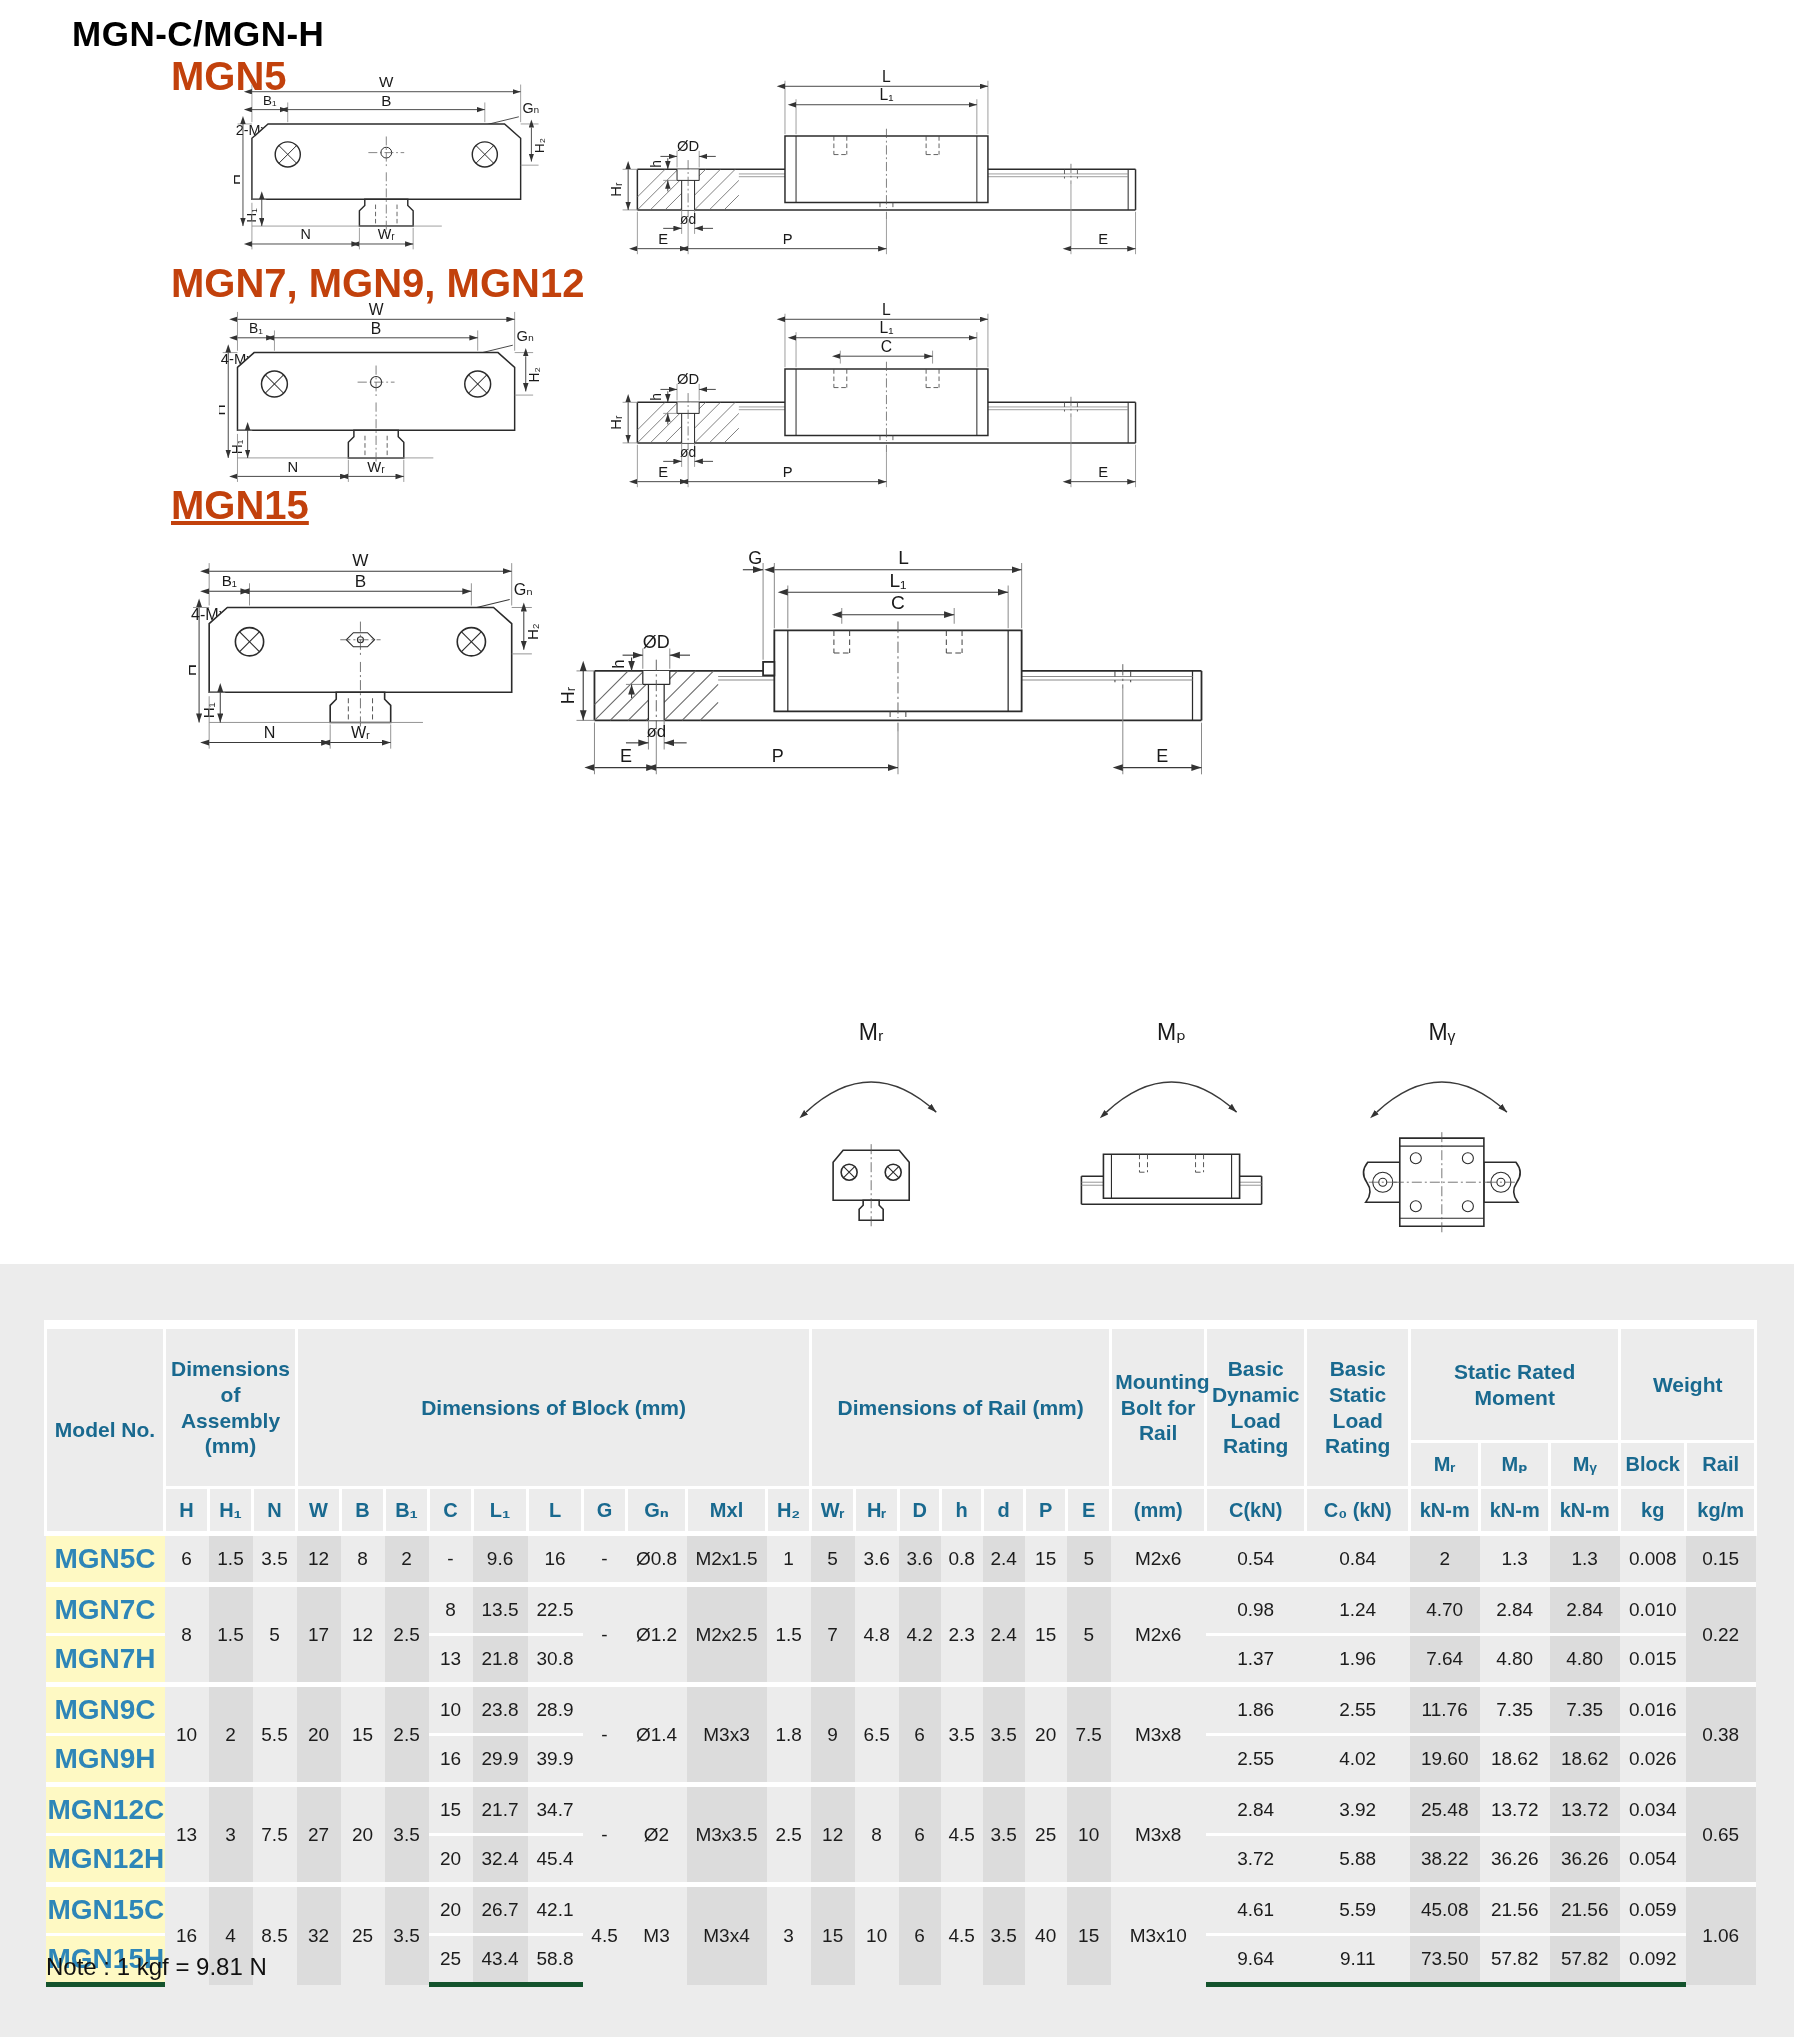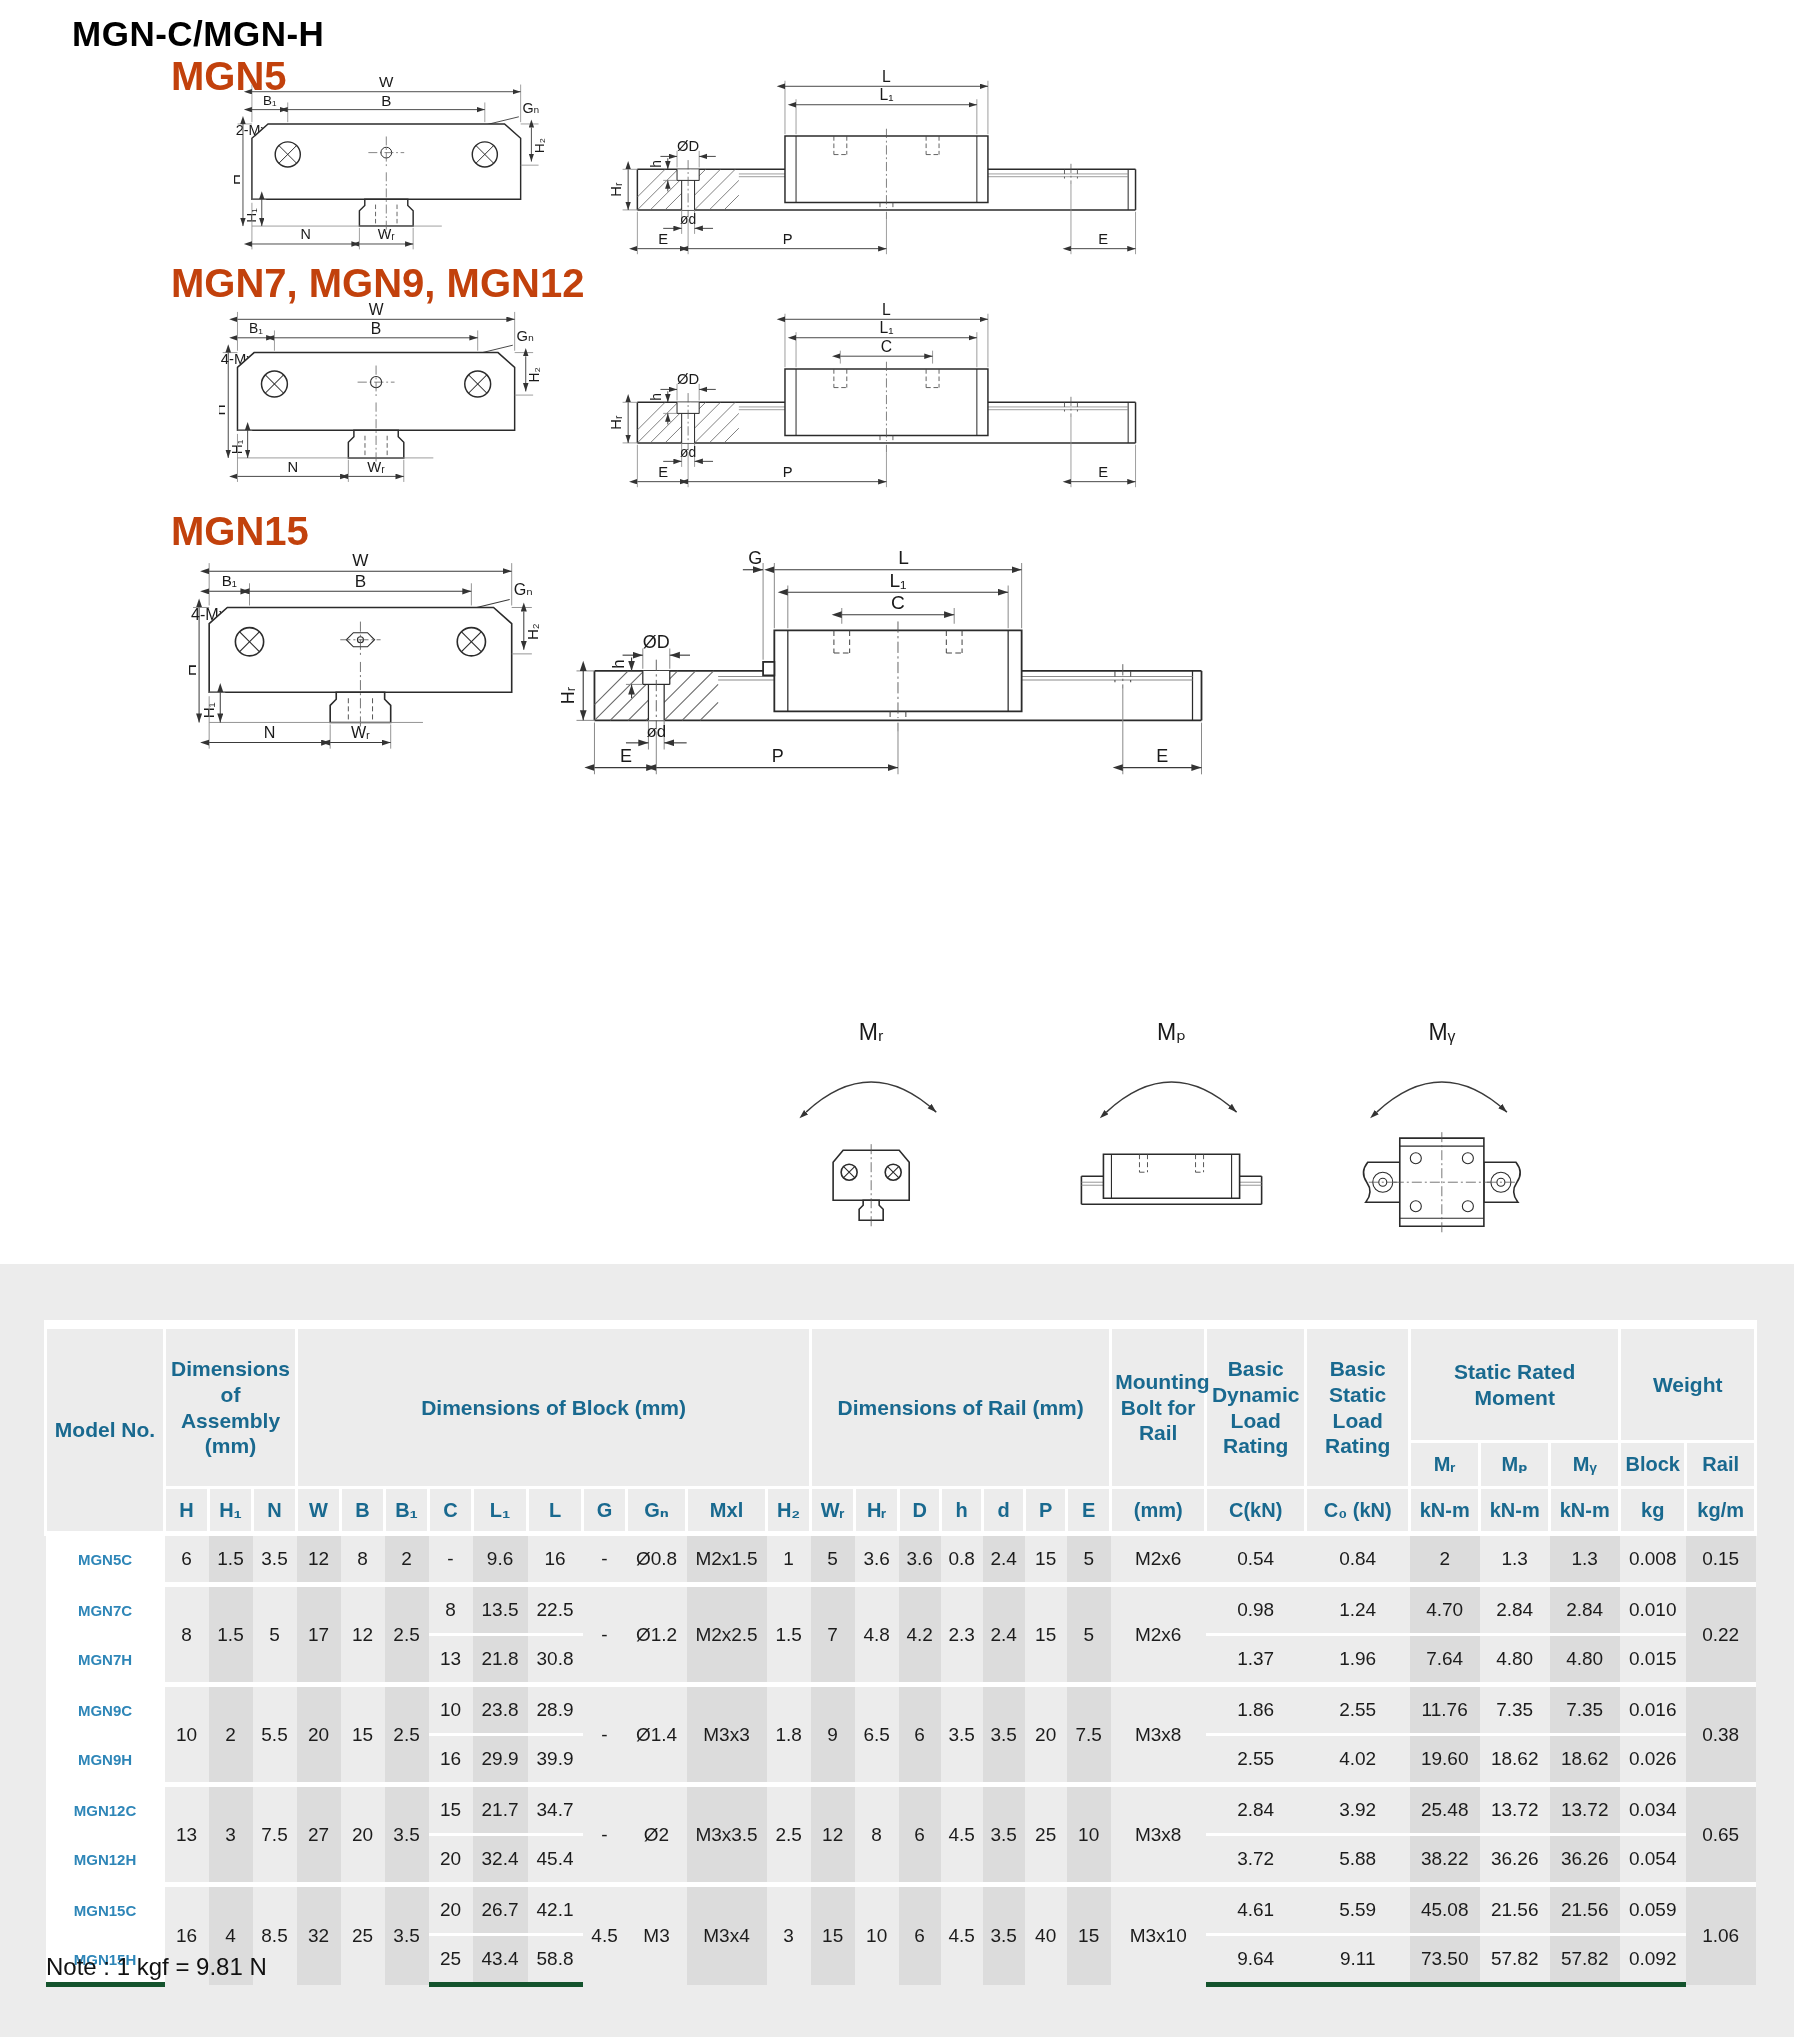--- a/index.html
+++ b/index.html
@@ -21,21 +21,21 @@
   .ht{stroke:#666;stroke-width:.9;}
   .panel{position:absolute;left:0;top:1264px;width:1795px;height:774px;background:#ececec;}
   table.spec{border-collapse:collapse;table-layout:fixed;width:1703px;position:absolute;left:44px;top:56px;border-top:9px solid #fff;}
   table.spec th{background:#ececec;border:3px solid #fff;color:#19698f;font-weight:bold;font-size:21px;line-height:1.22;padding:2px 3px;text-align:center;vertical-align:middle;}
   table.spec thead tr:nth-child(1){height:117px;}
   table.spec thead tr:nth-child(2){height:46px;}
   table.spec thead tr:nth-child(3){height:46px;}
   table.spec thead tr:nth-child(2) th,table.spec thead tr:nth-child(3) th{font-size:20px;}
   table.spec td{background:#ececec;color:#1c1c1c;font-size:19px;text-align:center;vertical-align:middle;padding:0 2px;height:46px;}
   table.spec td.dk{background:#dcdcdc;}
-  table.spec td.model{color:#2e86b8;font-weight:bold;font-size:15px;background:#ffffff;}
+  table.spec td.model{color:#2e86b8;font-weight:bold;font-size:28px;background:#fef9c3;}
   table.spec tr.gs td{border-top:5px solid #fff;}
   table.spec tr.ps td{border-top:3px solid #fff;}
   table.spec tbody tr:last-child td{border-bottom:5px solid #14532d;}
   .note{position:absolute;left:46px;top:689px;font-size:24px;color:#111;}
 </style>
 </head>
 <body>
 
 <svg width="0" height="0" style="position:absolute">
   <defs>
@@ -349,21 +349,21 @@
       <line class="dsh" x1="523" y1="106" x2="523" y2="116"></line>
         <line class="dsh" x1="537" y1="106" x2="537" y2="116"></line>
       <line class="cl" x1="530" y1="100" x2="530" y2="122"></line>
       <line class="xl" x1="530" y1="122" x2="530" y2="198"></line>
         <line class="xl" x1="600" y1="152" x2="600" y2="198"></line>
       <line class="dl" x1="530" y1="192" x2="600" y2="192" marker-start="url(#as)" marker-end="url(#ae)"></line>
       <text class="md" x="565" y="187" text-anchor="middle">E</text>
     </g>
   </svg>
 
-  <div class="sec-head" style="left:171px;top:509px;">MGN15</div>
+  <div class="sec-head" style="left:171px;top:483px;text-decoration:underline;">MGN15</div>
 
   <svg class="draw" style="left:189px;top:549px;" width="358" viewBox="0 -8 355 213">
     <g>
       <line class="xl" x1="20" y1="6" x2="20" y2="48"></line>
         <line class="xl" x1="320" y1="6" x2="320" y2="48"></line>
       <line class="xl" x1="60" y1="26" x2="60" y2="48"></line>
         <line class="xl" x1="280" y1="26" x2="280" y2="48"></line>
       <line class="dl" x1="20" y1="14" x2="320" y2="14" marker-start="url(#as)" marker-end="url(#ae)"></line>
       <text x="170" y="9" text-anchor="middle">W</text>
       <line class="dl" x1="60" y1="34" x2="280" y2="34" marker-start="url(#as)" marker-end="url(#ae)"></line>

